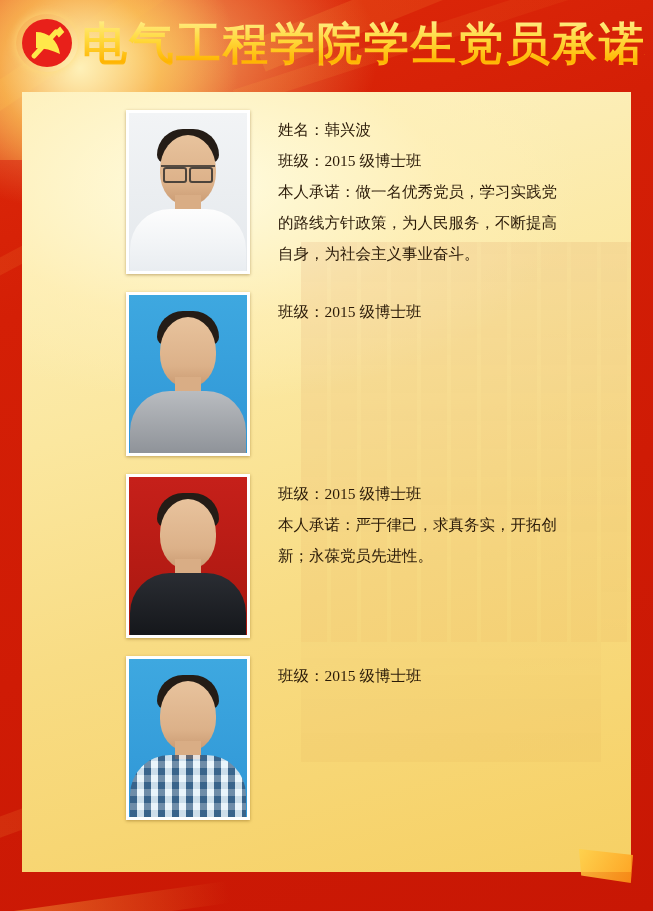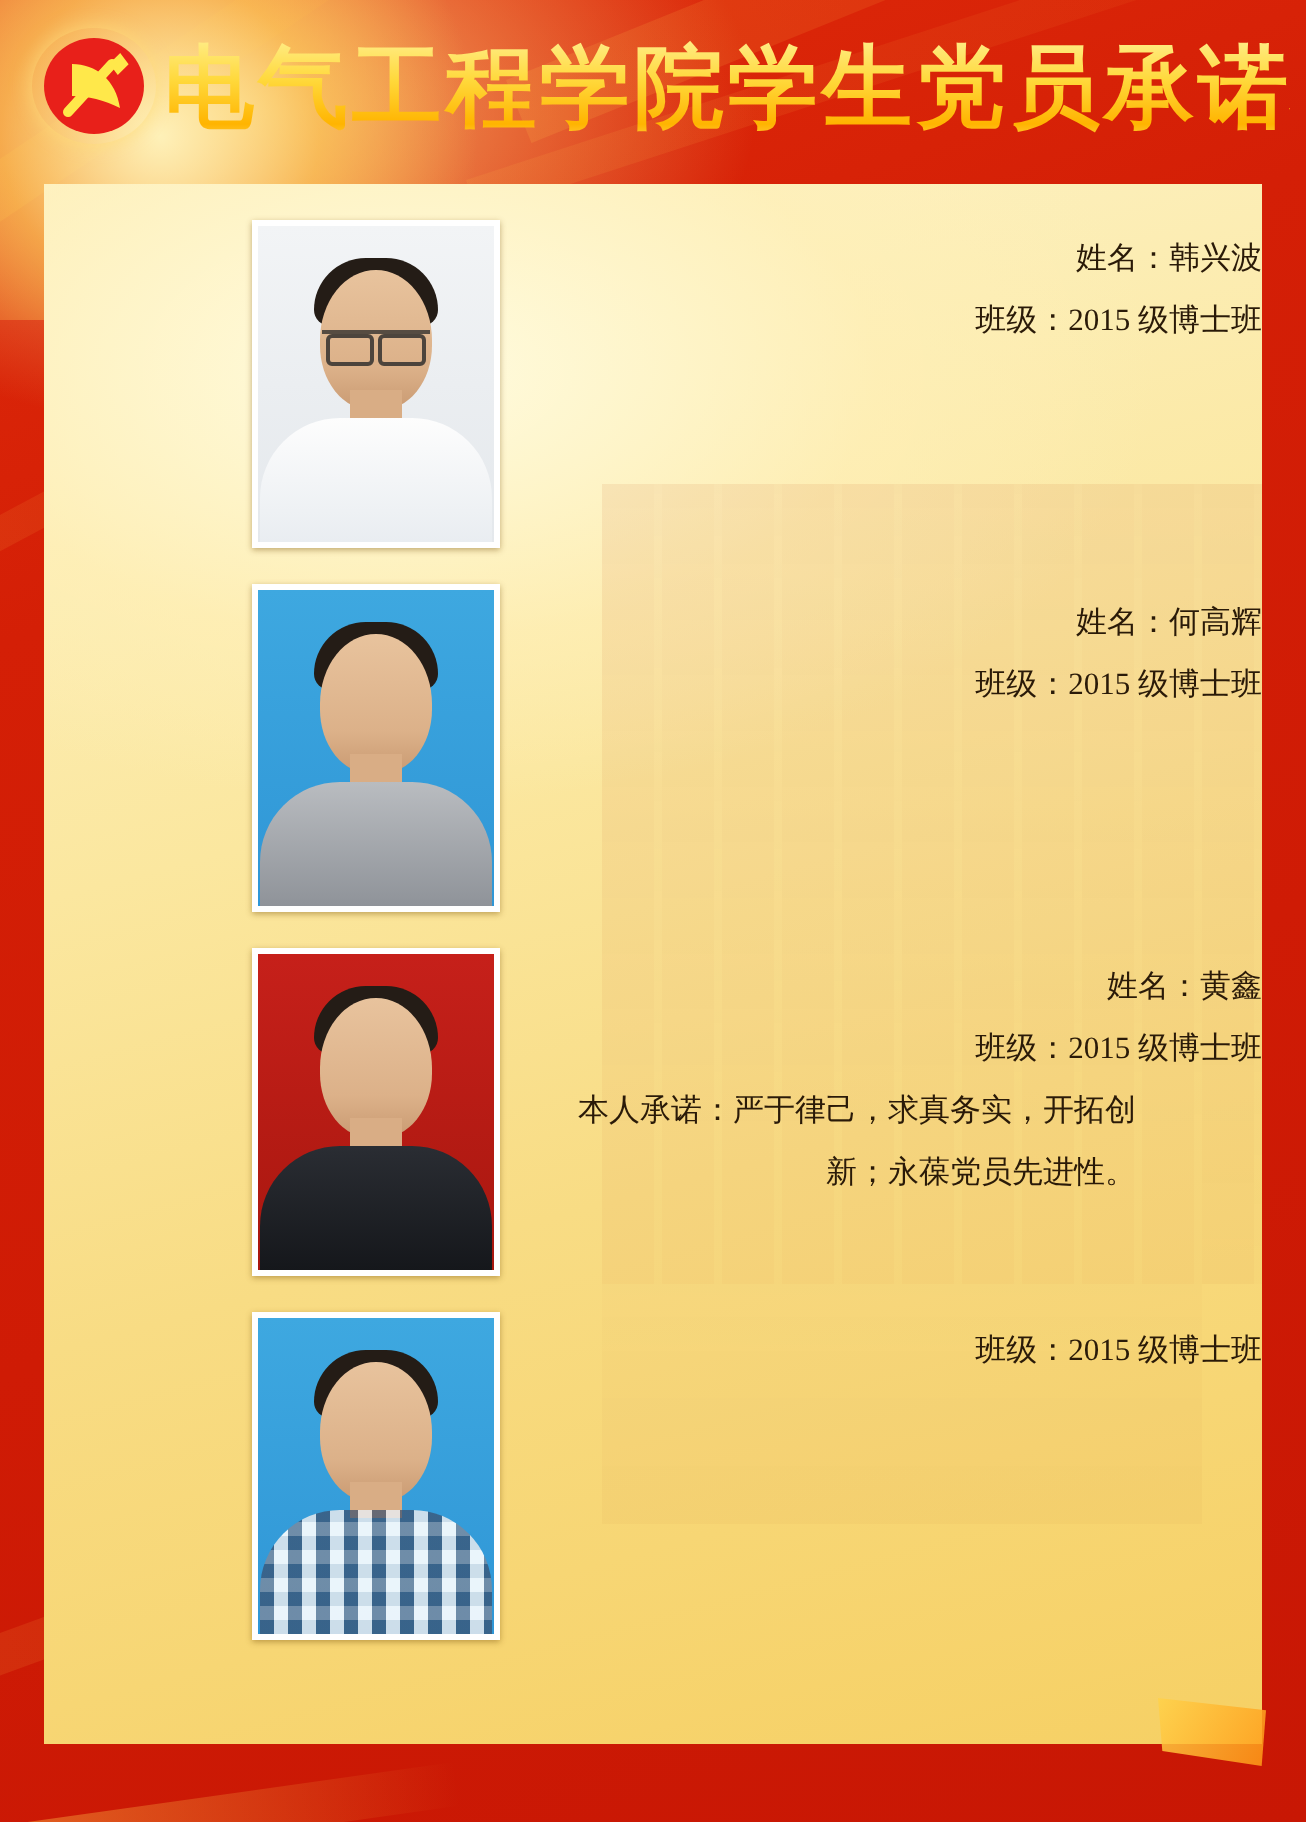--- a/index.html
+++ b/index.html
@@ -150,21 +150,20 @@
     width: 300px;
     height: 190px;
     opacity: 0.35;
     background:
       linear-gradient(180deg, rgba(170,60,20,0) 0%, rgba(170,60,20,0.45) 60%, rgba(150,50,15,0.6) 100%);
   }
 
   .entries {
     position: relative;
     padding: 18px 0 0 0;
-    text-align: right;
   }
   .entry {
     display: flex;
     align-items: flex-start;
     padding: 0 0 0 104px;
     margin-bottom: 18px;
     position: relative;
   }
   .photo {
     width: 118px;
@@ -347,54 +346,51 @@
           <div class="neck"></div>
           <div class="body-shirt shirt-white"></div>
         </div>
         <div class="info">
           <div class="line">
             <span class="label">姓名：</span><span>韩兴波</span>
           </div>
           <div class="line">
             <span class="label">班级：</span><span>2015 级博士班</span>
           </div>
+          <div class="promise">
+            <span class="label">本人承诺：</span><span>做一名优秀党员，学习实践党的路线方针政策，为人民服务，不断提高自身，为社会主义事业奋斗。</span>
+          </div>
         </div>
       </div>
 
       <div class="entry">
         <div class="photo">
           <div class="bg-blue"></div>
           <div class="hair"></div>
           <div class="head"></div>
           <div class="neck"></div>
           <div class="body-shirt shirt-gray"></div>
         </div>
         <div class="info">
           <div class="line">
-            <span class="label">姓名：</span><span>何高辉</span>
-          </div>
-          <div class="line">
             <span class="label">班级：</span><span>2015 级博士班</span>
           </div>
         </div>
       </div>
 
       <div class="entry">
         <div class="photo">
           <div class="bg-red"></div>
           <div class="hair"></div>
           <div class="head"></div>
           <div class="neck"></div>
           <div class="body-shirt shirt-dark"></div>
         </div>
         <div class="info">
           <div class="line">
-            <span class="label">姓名：</span><span>黄鑫</span>
-          </div>
-          <div class="line">
             <span class="label">班级：</span><span>2015 级博士班</span>
           </div>
           <div class="promise">
             <span class="label">本人承诺：</span><span>严于律己，求真务实，开拓创新；永葆党员先进性。</span>
           </div>
         </div>
       </div>
 
       <div class="entry">
         <div class="photo">

